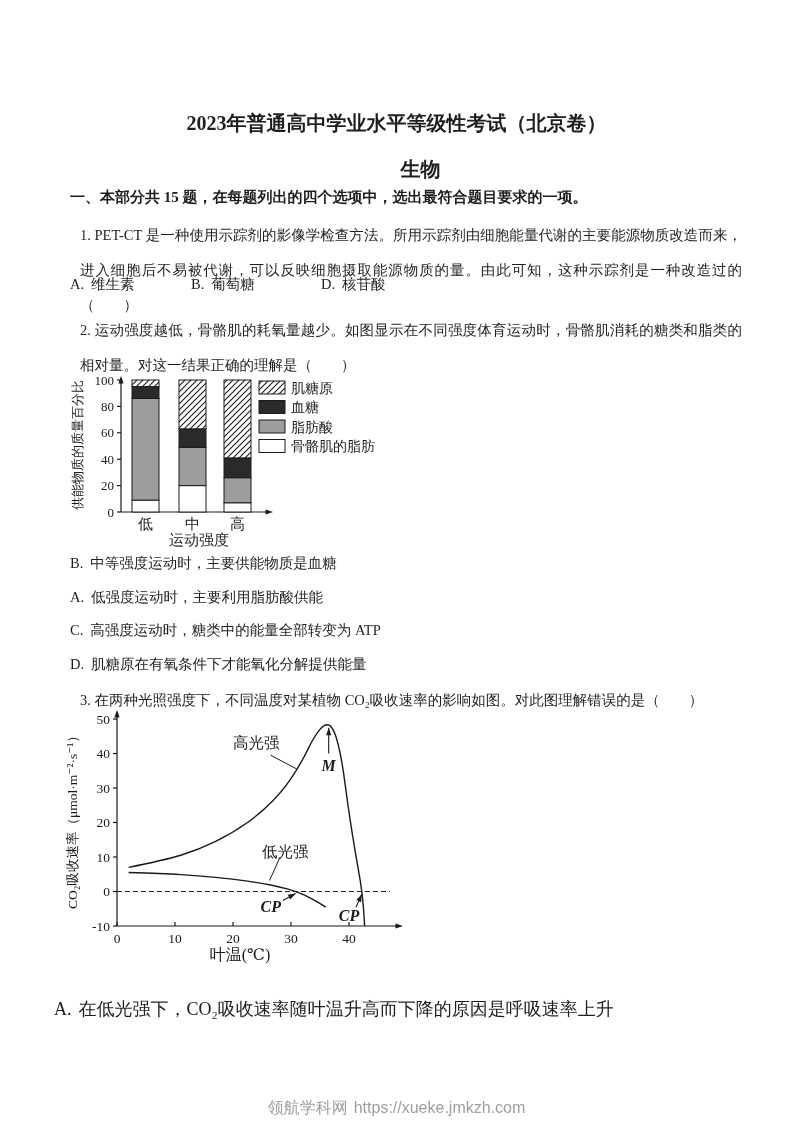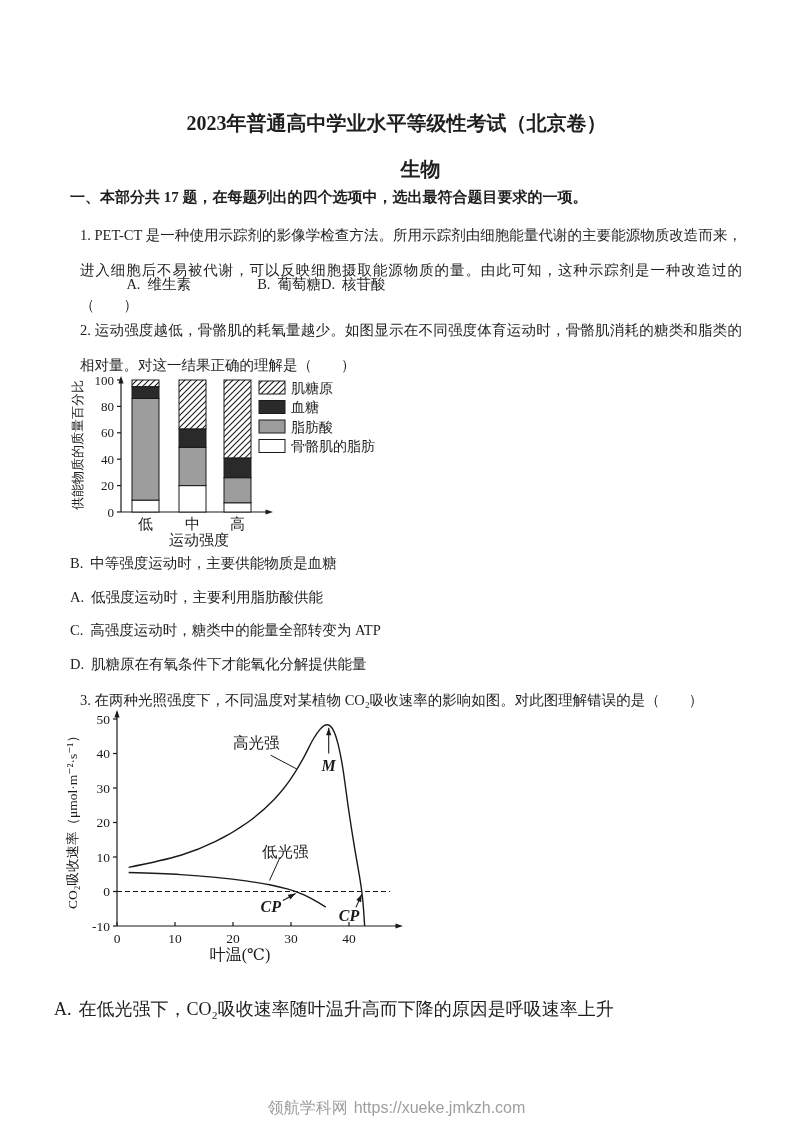--- a/index.html
+++ b/index.html
@@ -6,41 +6,41 @@
   .page{position:relative;width:793px;height:1122px;margin:0 auto;background:#fff;overflow:hidden;
         font-family:"Liberation Serif","DejaVu Serif",serif;color:#1e1e1e;}
   .abs{position:absolute;}
   .exam-title{top:96px;left:0;width:793px;text-align:center;font-size:20px;font-weight:bold;line-height:28px;}
   .exam-subject{top:138px;left:0;width:793px;text-align:center;font-size:20px;font-weight:bold;line-height:28px;margin-left:24px;}
   .section-head{top:171px;left:70px;width:662px;font-size:15px;font-weight:bold;line-height:22px;}
   .qtext{top:0;left:80px;width:662px;font-size:14.5px;line-height:35px;text-align:justify;}
   .q1{top:203px;}
   .q2{top:298px;}
   .q3{top:668px;}
-  .opts-row{top:267px;left:70px;width:662px;display:flex;font-size:14.5px;line-height:35px;text-align:right;}
+  .opts-row{top:267px;left:70px;width:662px;display:flex;font-size:14.5px;line-height:35px;}
   .opts-row .c1{width:121px;}.opts-row .c2{width:130px;}.opts-row .c3{width:124px;}
   .opts-col{top:547px;left:70px;width:662px;font-size:14.5px;}
   .opts-col .opt-line{line-height:33.5px;}
   .q3-opt{top:974px;left:54px;width:662px;font-size:18px;line-height:35px;}
   .olabel{margin-right:7px;}
   .chart{position:absolute;}
   #bar-chart{top:370px;left:69px;width:345px;height:186px;}
   #line-chart{top:702px;left:64px;width:372px;height:268px;}
   .footer{top:1064px;left:0;width:793px;text-align:center;font-size:16px;line-height:24px;
           color:#9e9e9e;font-family:"Liberation Sans","DejaVu Sans",sans-serif;margin-top:32px;}
   .footer span{margin:0 3px;}
 </style>
 </head>
 <body>
 
 <div class="page">
 
   <h1 class="abs exam-title">2023年普通高中学业水平等级性考试（北京卷）</h1>
   <h2 class="abs exam-subject">生物</h2>
-  <p class="abs section-head">一、本部分共 17 题，在每题列出的四个选项中，选出最符合题目要求的一项。</p>
+  <p class="abs section-head">一、本部分共 15 题，在每题列出的四个选项中，选出最符合题目要求的一项。</p>
 
   <p class="abs qtext q1"><span>1.</span> <span>PET-CT 是一种使用示踪剂的影像学检查方法。所用示踪剂由细胞能量代谢的主要能源物质改造而来，进入细胞后不易被代谢，可以反映细胞摄取能源物质的量。由此可知，这种示踪剂是一种改造过的（　　）</span></p>
 
   <div class="abs opts-row">
     <span class="c1"><span class="olabel">A.</span><span>维生素</span></span>
     <span class="c2"><span class="olabel">B.</span><span>葡萄糖</span></span>
     <span class="c4"><span class="olabel">D.</span><span>核苷酸</span></span>
   </div>
 
   <p class="abs qtext q2"><span>2.</span> <span>运动强度越低，骨骼肌的耗氧量越少。如图显示在不同强度体育运动时，骨骼肌消耗的糖类和脂类的相对量。对这一结果正确的理解是（　　）</span></p>

